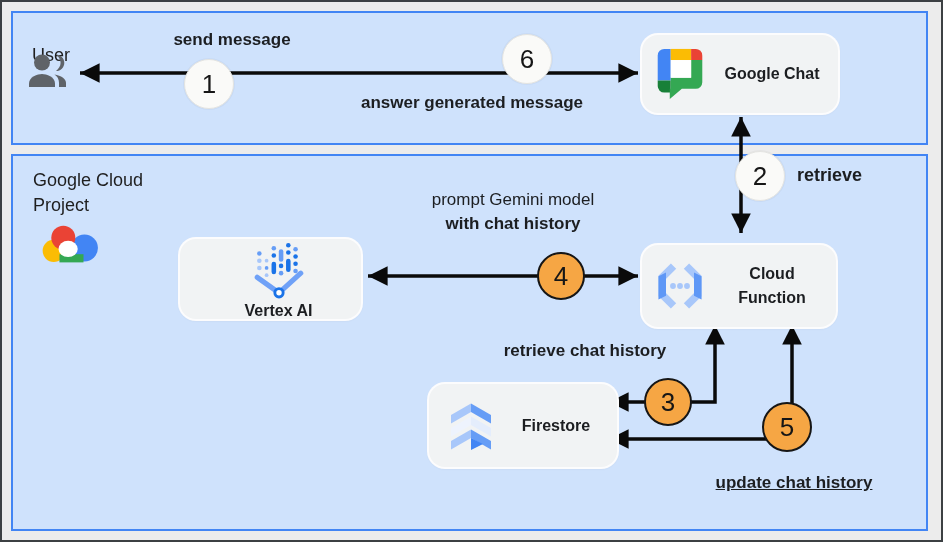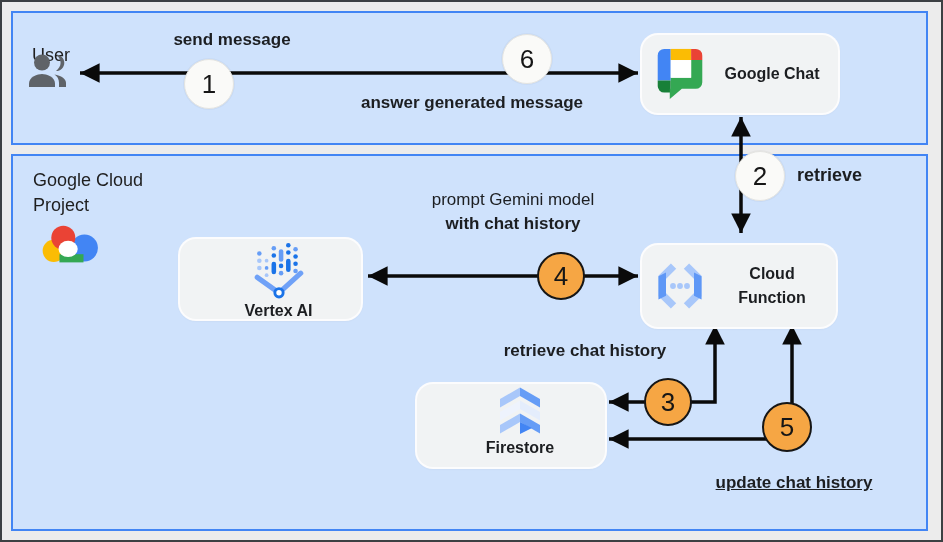--- a/index.html
+++ b/index.html
@@ -142,21 +142,21 @@
         <g fill="#a8c7fa">
           <circle cx="19.5" cy="23" r="2.7"></circle>
             <circle cx="26" cy="23" r="2.7"></circle>
             <circle cx="32.5" cy="23" r="2.7"></circle>
         </g>
       </svg>
     </span>
     <span class="node-label">Cloud Function</span>
   </div>
 
-  <div class="node" style="left:415px;top:382px;width:188px;height:83px;padding-left:18px;flex-direction:column;">
+  <div class="node" style="left:427px;top:382px;width:188px;height:83px;padding-left:18px;">
     <span class="node-icon">
       <svg width="48" height="52" viewBox="0 0 48 52">
         <polygon points="4,15 24,3.5 24,12 4,23.5" fill="#a8c7fa"></polygon>
         <polygon points="24,3.5 44,15 44,23.5 24,12" fill="#669df6"></polygon>
         <polygon points="4,28 24,16.5 24,25 4,36.5" fill="#eef3fd"></polygon>
         <polygon points="24,16.5 44,28 44,36.5 24,25" fill="#e4edfc"></polygon>
         <polygon points="4,41 24,29.5 24,38 4,49.5" fill="#a8c7fa"></polygon>
         <polygon points="24,29.5 44,41 44,49.5 24,38" fill="#669df6"></polygon>
         <polygon points="24,38 36,44 24,50" fill="#4285f4"></polygon>
       </svg>

